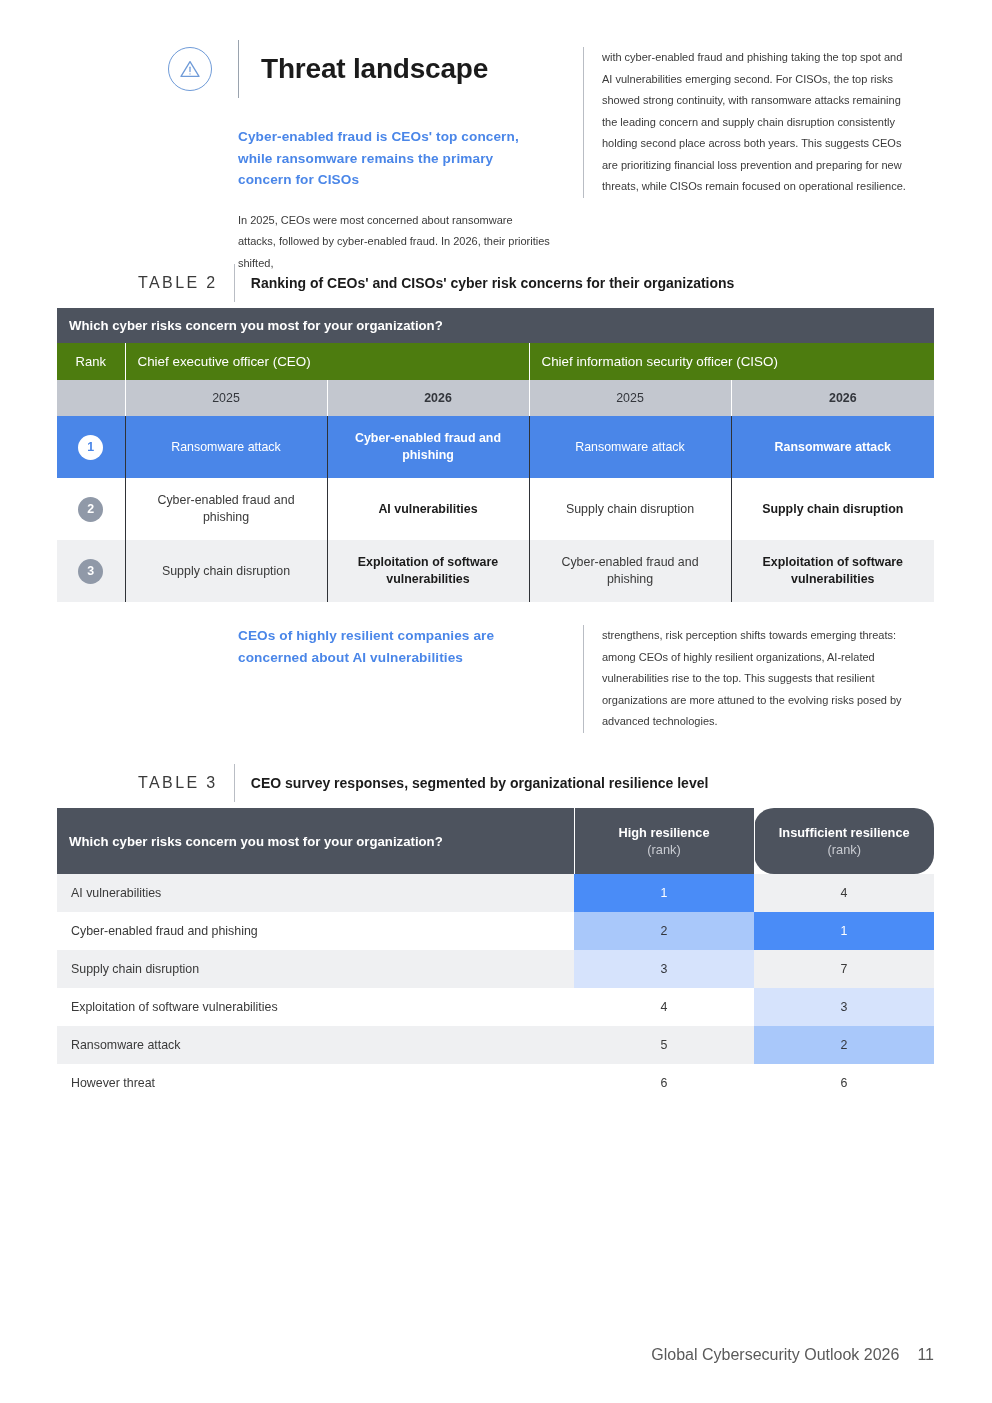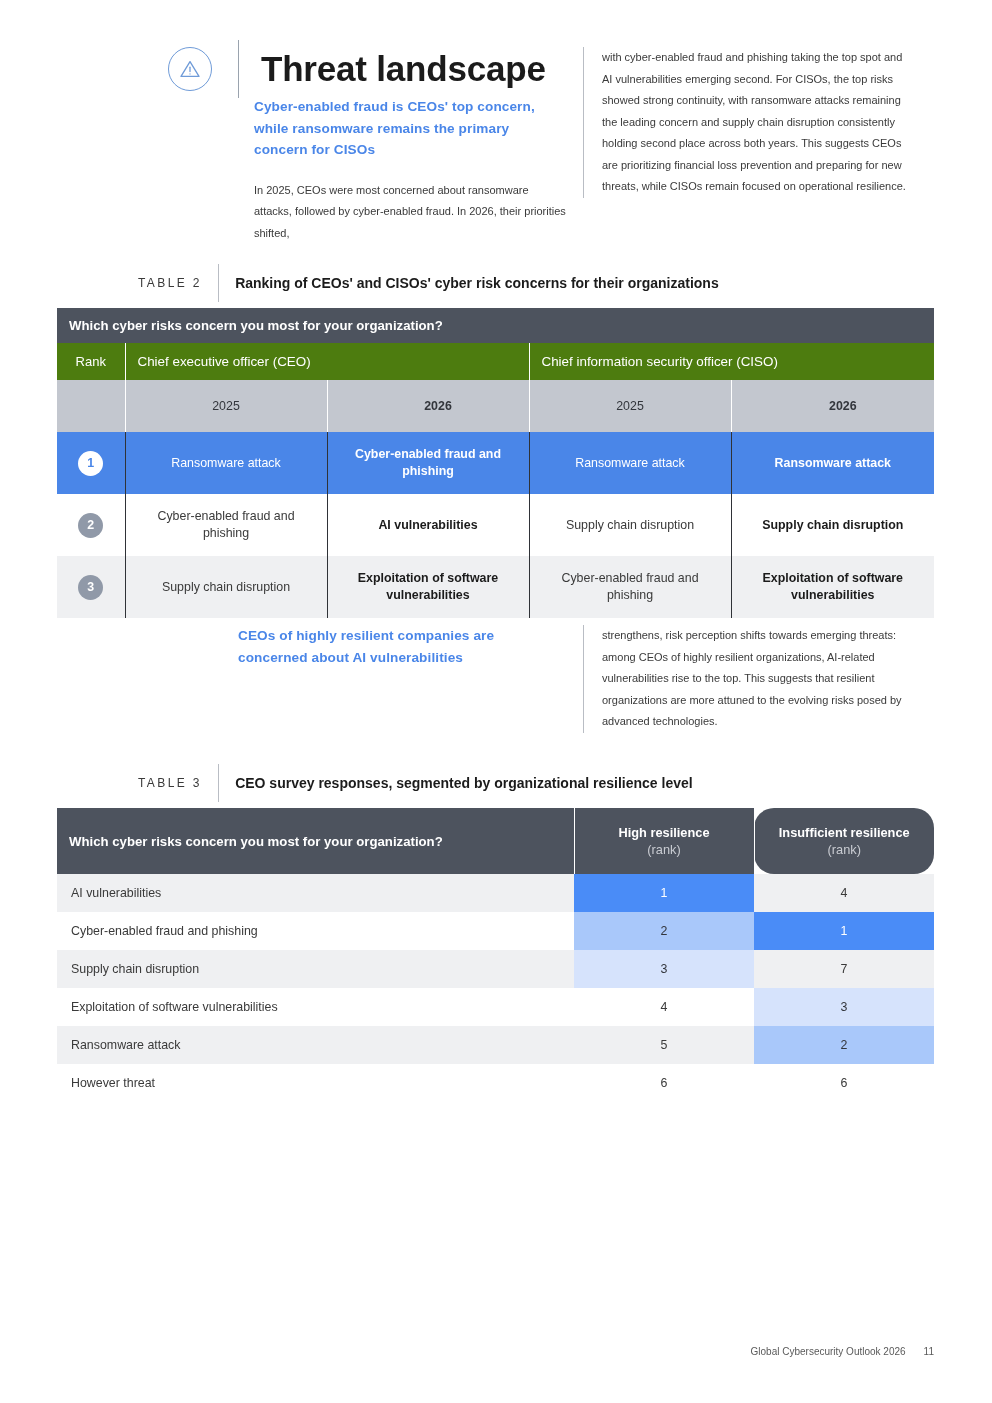--- a/index.html
+++ b/index.html
@@ -32,21 +32,21 @@
   }
   .section-title-wrap {
     border-left: 1.4px solid #9aa3ae;
     padding-left: 22px;
     margin-left: 26px;
     min-height: 58px;
     display: flex;
     align-items: center;
   }
   .section-title {
-    font-size: 35px;
+    font-size: 28px;
     font-weight: 700;
     letter-spacing: -0.2px;
     color: #1b1b1b;
     white-space: nowrap;
   }
 
   
   .col-left {
     position: absolute;
     left: 238px;
@@ -65,35 +65,35 @@
     line-height: 21.5px;
     letter-spacing: 0.1px;
   }
   .para {
     font-size: 11px;
     line-height: 21.5px;
     color: #3a3a3a;
   }
   .para-gap { margin-top: 19px; }
 
-  #intro-left  { top: 96px; margin-left: 16px; }
+  #intro-left  { top: 126px; }
   #intro-right { left: 583px; top: 47px; }
   #seg-left    { top: 625px; }
   #seg-right   { left: 583px; top: 625px; }
 
   
   .tbl-caption {
     position: absolute;
     left: 138px;
     display: flex;
     align-items: center;
     height: 30px;
   }
   .tbl-label {
-    font-size: 12px;
+    font-size: 16px;
     letter-spacing: 2.4px;
     color: #3a3a3a;
     white-space: nowrap;
   }
   .tbl-caption-sep {
     width: 1.2px;
     height: 38px;
     background: #b9bdc4;
     margin: 0 16px;
   }
@@ -136,21 +136,21 @@
   }
   .t2-role td:last-child { border-right: none; }
   .t2-role .rank-h { text-align: center; font-size: 13px; }
 
   .t2-year td {
     background: #c3c7cf;
     color: #33363c;
     font-size: 12.4px;
     text-align: center;
     padding: 9px 6px;
-    height: 52px;
+    height: 36px;
     border-right: 1.5px solid #ffffff;
   }
   .t2-year td:last-child { border-right: none; }
   .t2-year .bold { font-weight: 700; padding-left: 26px; }
 
   
   .t2-body td {
     font-size: 12.4px;
     text-align: center;
     vertical-align: middle;
@@ -225,21 +225,21 @@
 
   .hl1 { background: #4a8cf7 !important; color: #ffffff !important; }
   .hl2 { background: #a9c8fa !important; color: #33363c !important; }
   .hl3 { background: #d6e3fc !important; color: #33363c !important; }
 
   
   .footer {
     position: absolute;
     right: 58px;
     top: 1346px;
-    font-size: 10px;
+    font-size: 16px;
     color: #5a5a5a;
     display: flex;
     align-items: center;
     gap: 18px;
   }
 </style>
 </head>
 <body>
 
 <div class="section-head">

